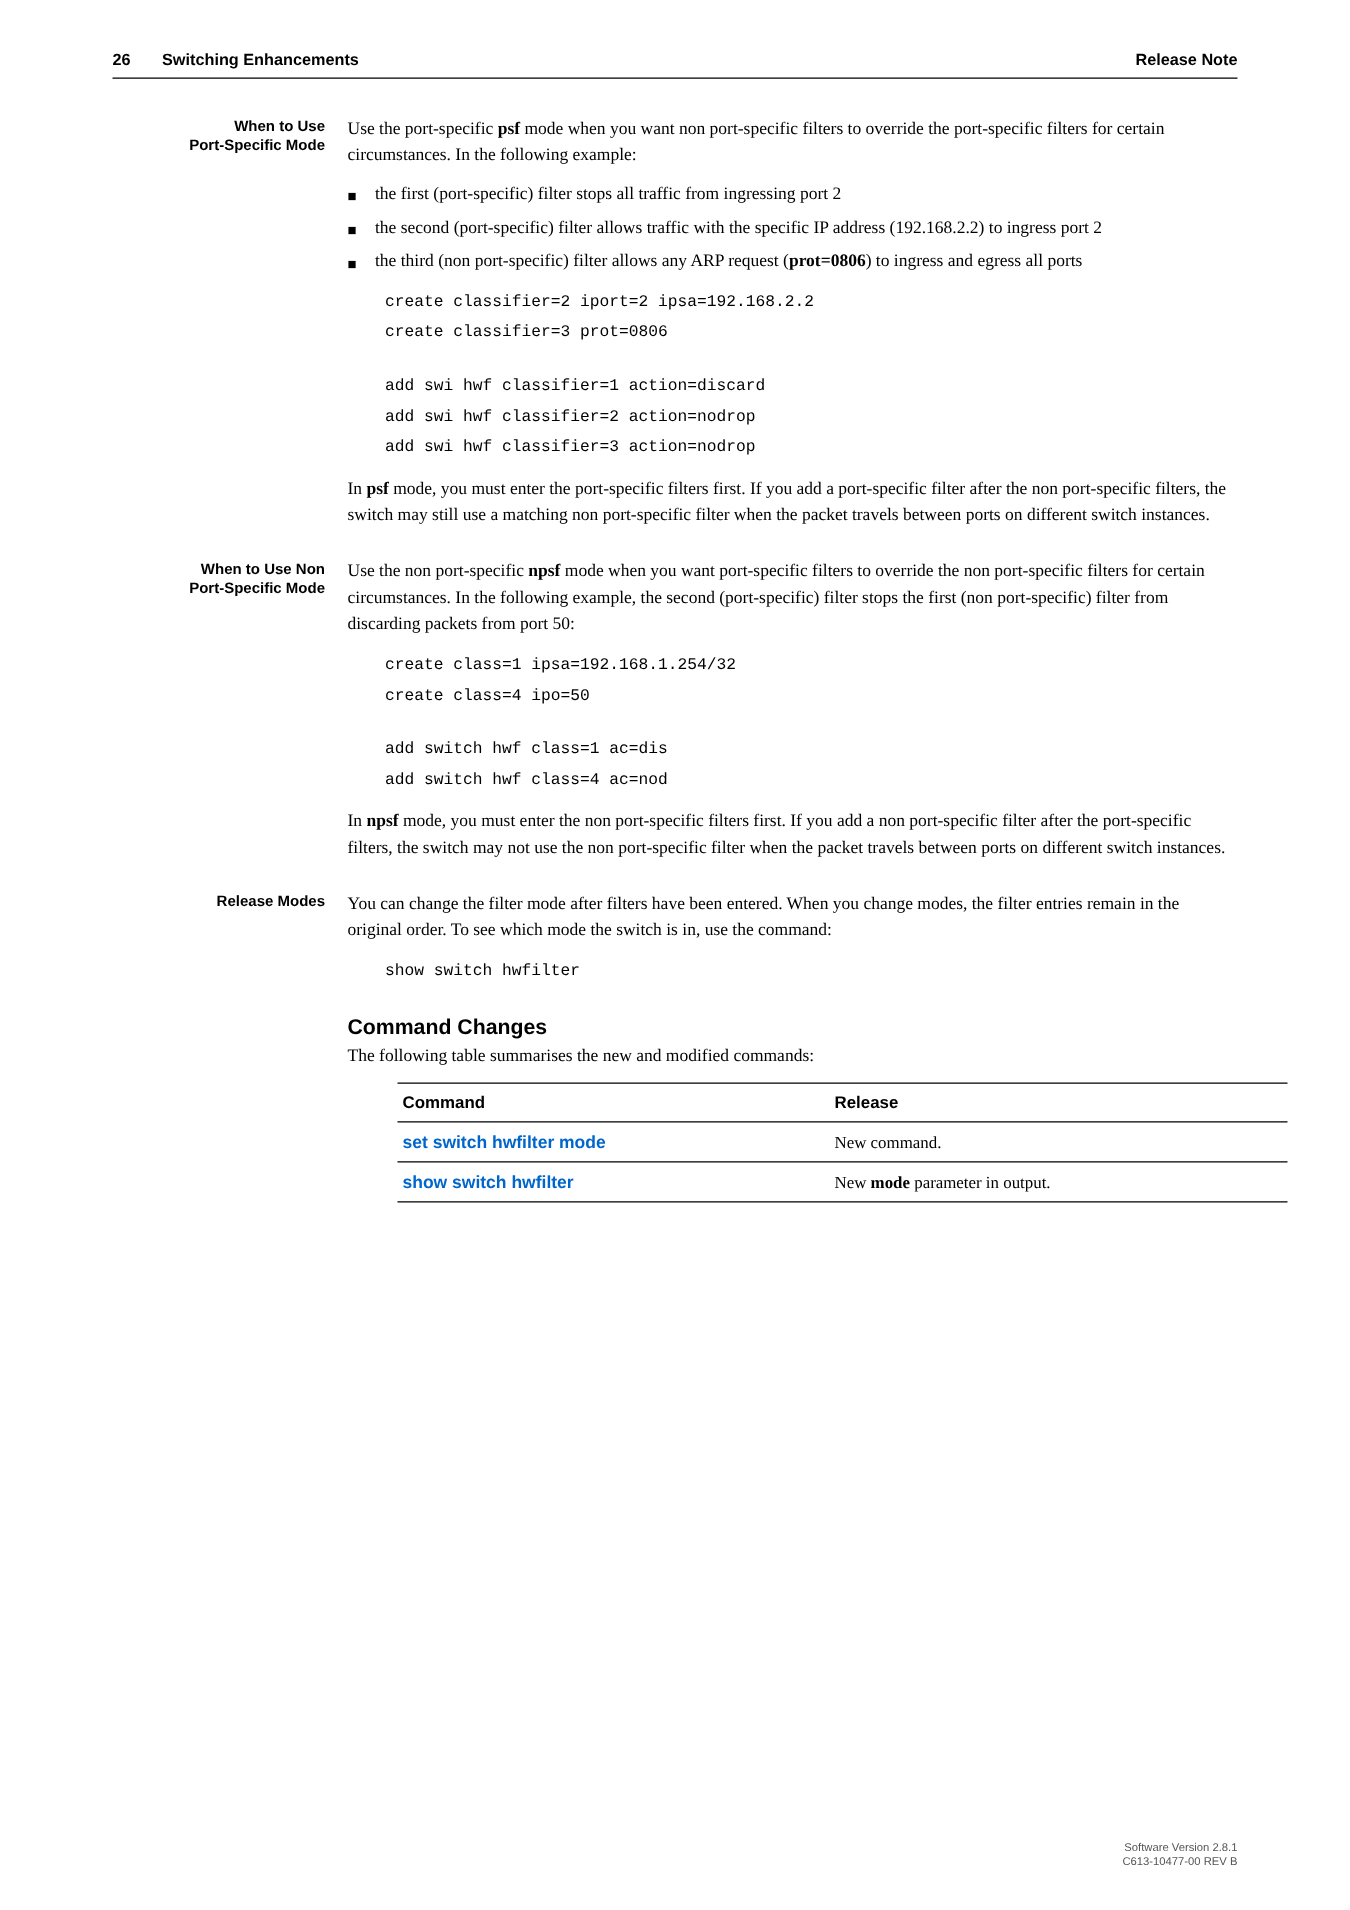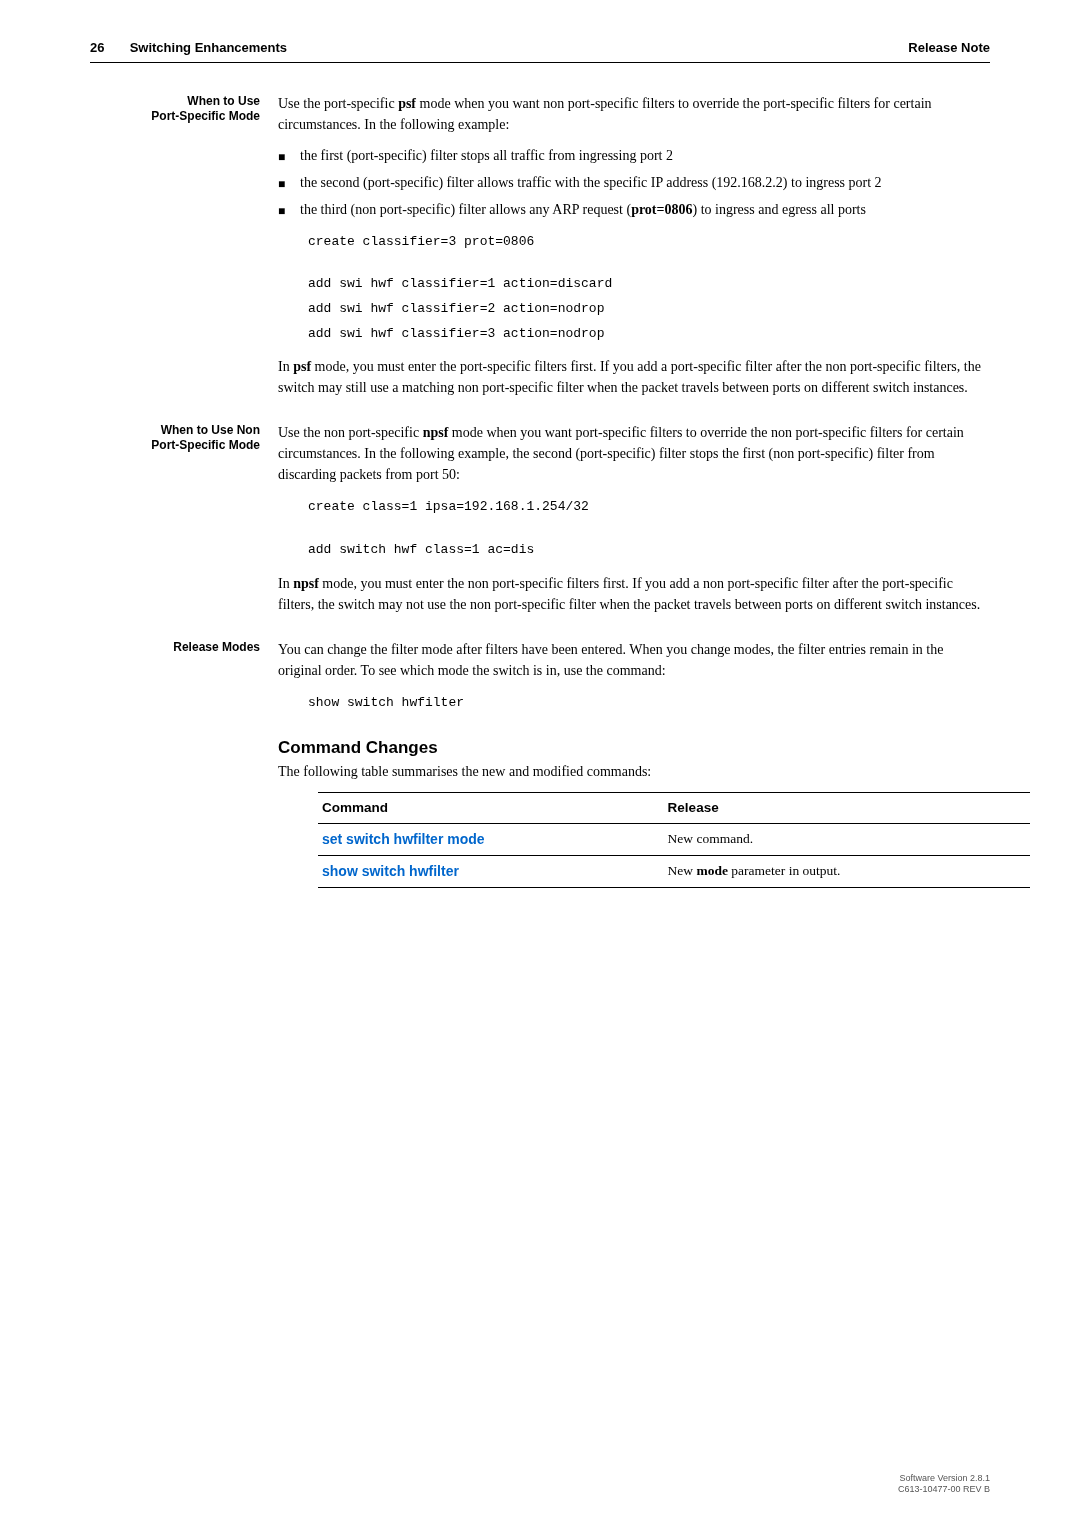--- a/index.html
+++ b/index.html
@@ -141,20 +141,21 @@
         <div class="bullet-text">the second (port-specific) filter allows traffic with the specific IP address (192.168.2.2) to ingress port 2</div>
       </div>
       <div class="bullet">
         <div class="bullet-marker sq">■</div>
         <div class="bullet-text">
           <span>the third (non port-specific) filter allows any ARP request (</span><span class="bold">prot=0806</span><span>) to ingress and egress all ports</span>
         </div>
       </div>
     </div>
     <div class="code-block">
+      <div class="code-line">create classifier=2 iport=2 ipsa=192.168.2.2</div>
       <div class="code-line">create classifier=3 prot=0806</div>
       <div class="code-gap"></div>
       <div class="code-line">add swi hwf classifier=1 action=discard</div>
       <div class="code-line">add swi hwf classifier=2 action=nodrop</div>
       <div class="code-line">add swi hwf classifier=3 action=nodrop</div>
     </div>
     <div class="para">
       <span>In </span><span class="bold">psf</span><span> mode, you must enter the port-specific filters first. If you add a port-specific filter after the non port-specific filters, the switch may still use a matching non port-specific filter when the packet travels between ports on different switch instances.</span>
     </div>
   </div>
@@ -164,22 +165,24 @@
   <div class="side-label">
     <span>When to Use Non</span><br>
     <span>Port-Specific Mode</span>
   </div>
   <div class="body-col">
     <div class="para">
       <span>Use the non port-specific </span><span class="bold">npsf</span><span> mode when you want port-specific filters to override the non port-specific filters for certain circumstances. In the following example, the second (port-specific) filter stops the first (non port-specific) filter from discarding packets from port 50:</span>
     </div>
     <div class="code-block">
       <div class="code-line">create class=1 ipsa=192.168.1.254/32</div>
+      <div class="code-line">create class=4 ipo=50</div>
       <div class="code-gap"></div>
       <div class="code-line">add switch hwf class=1 ac=dis</div>
+      <div class="code-line">add switch hwf class=4 ac=nod</div>
     </div>
     <div class="para">
       <span>In </span><span class="bold">npsf</span><span> mode, you must enter the non port-specific filters first. If you add a non port-specific filter after the port-specific filters, the switch may not use the non port-specific filter when the packet travels between ports on different switch instances.</span>
     </div>
   </div>
 </div>
 
 <div class="section">
   <div class="side-label">Release Modes</div>
   <div class="body-col">

